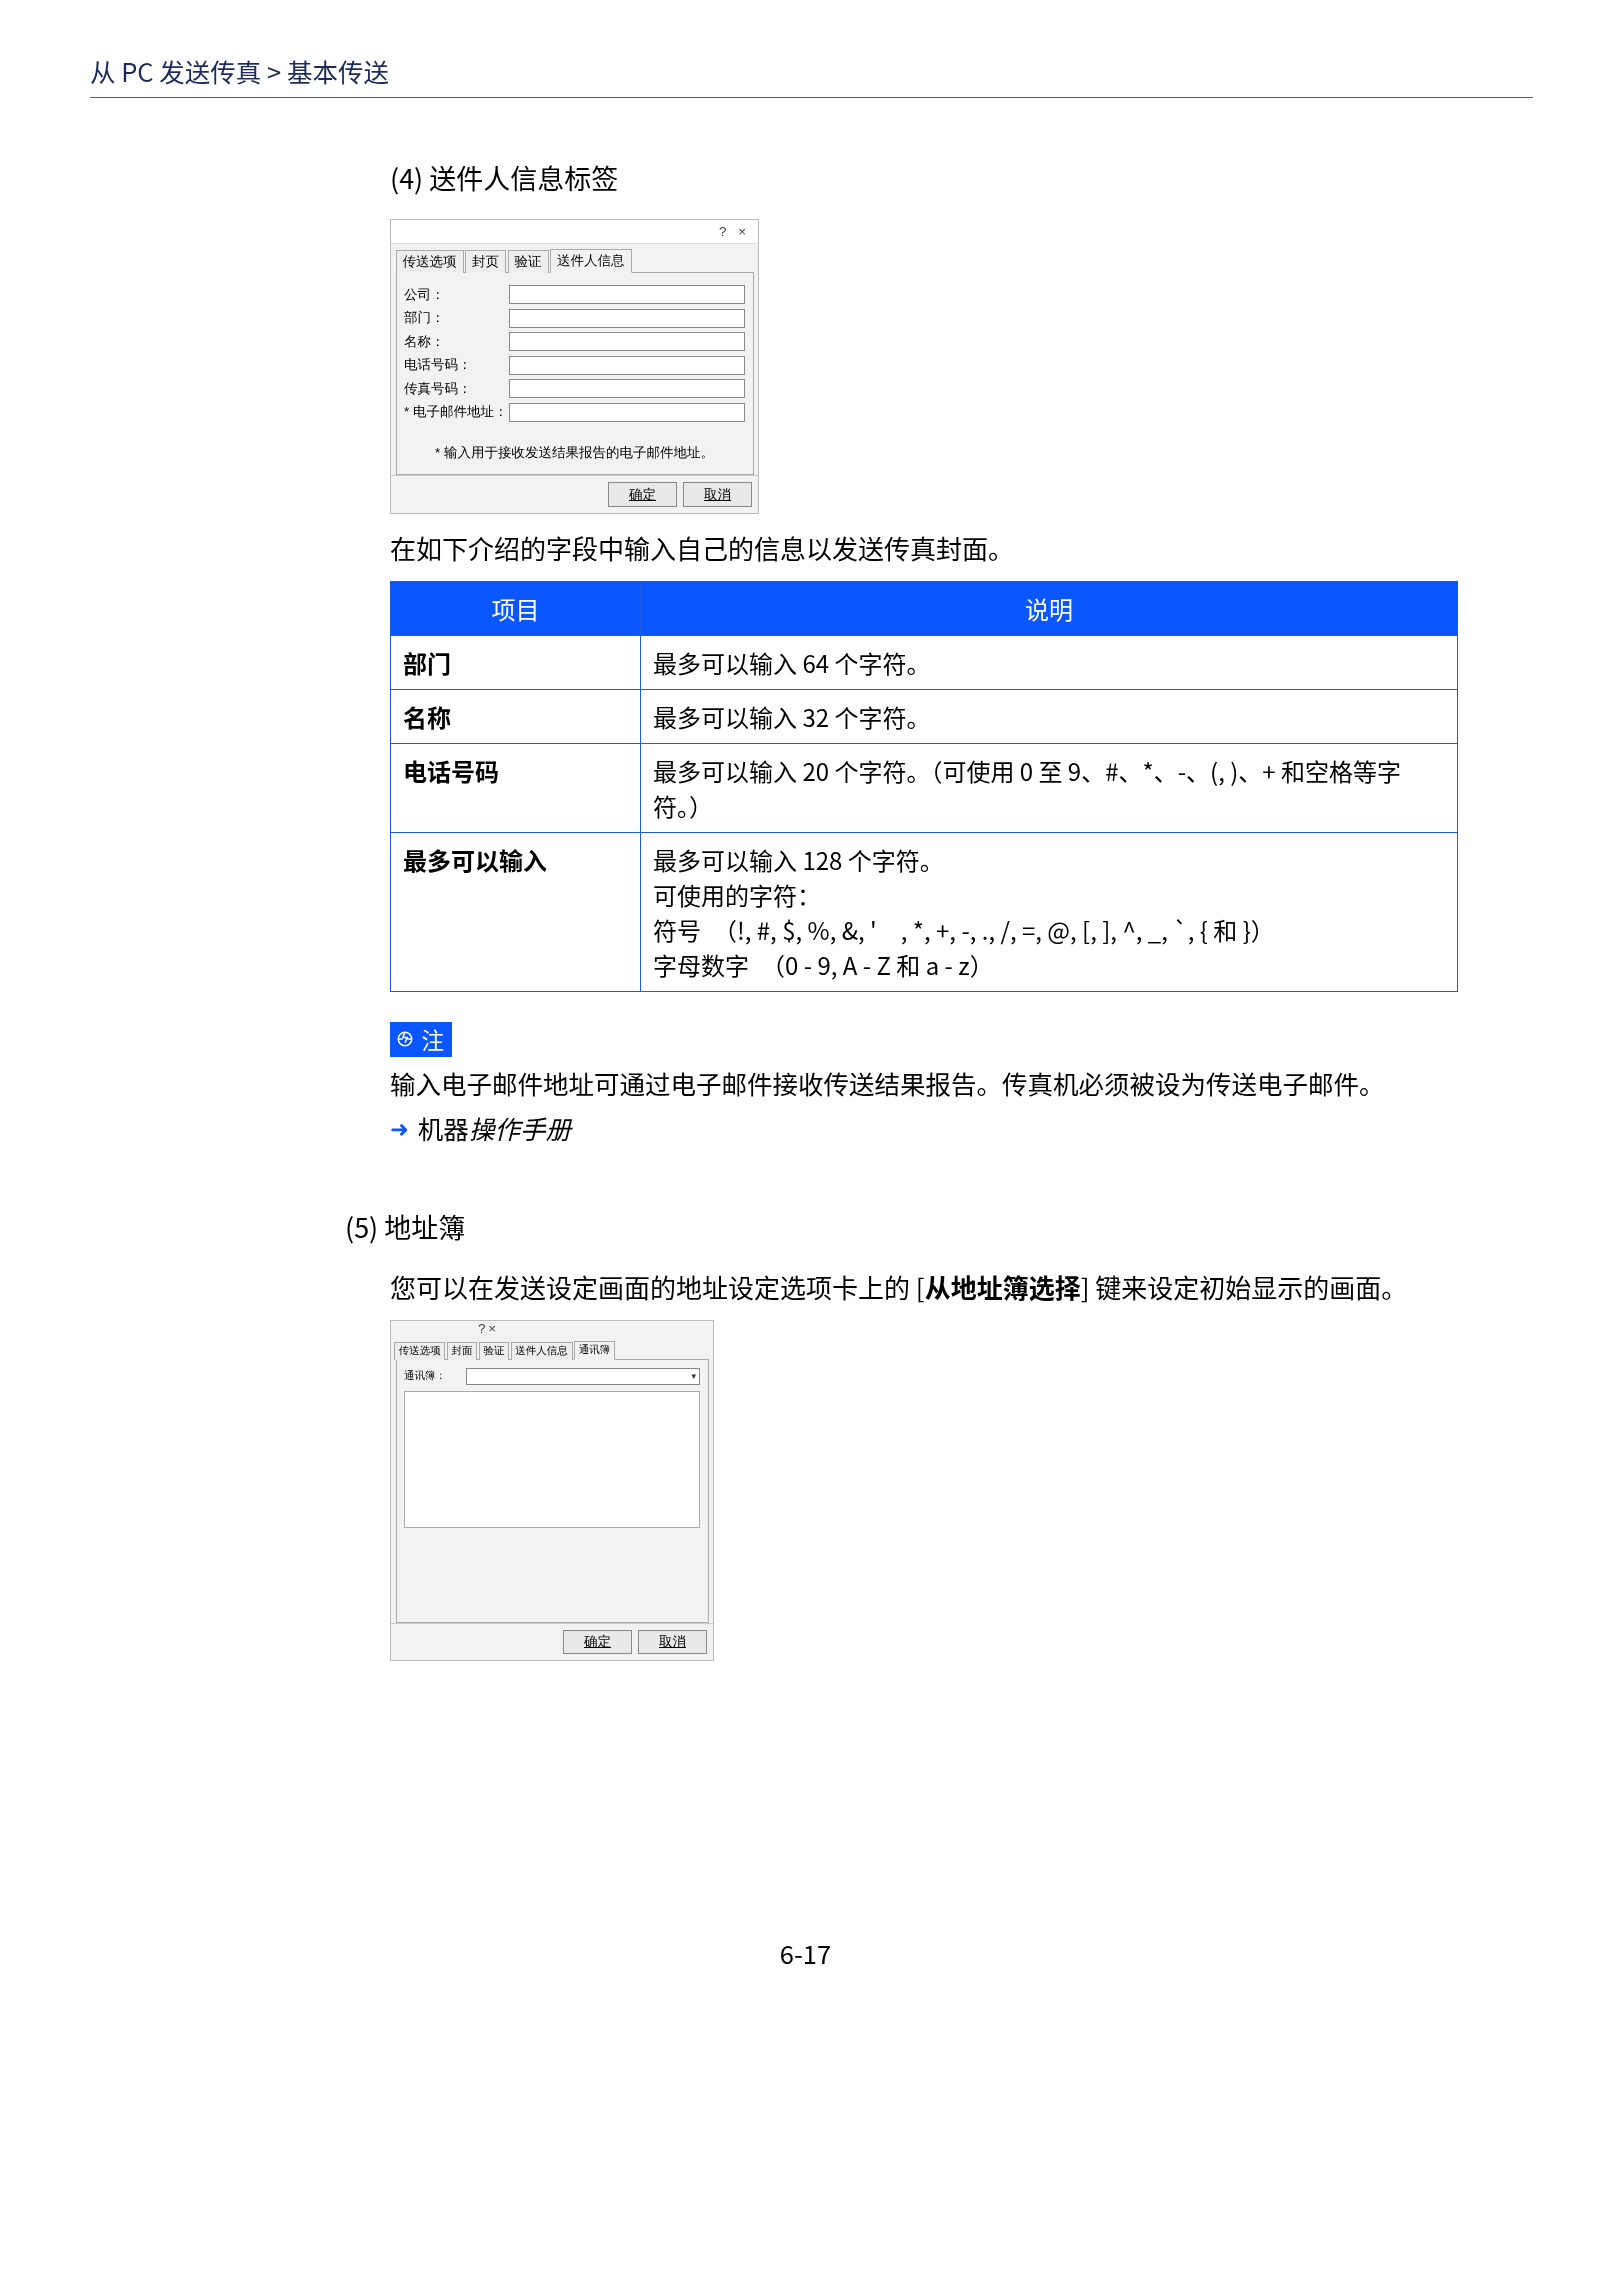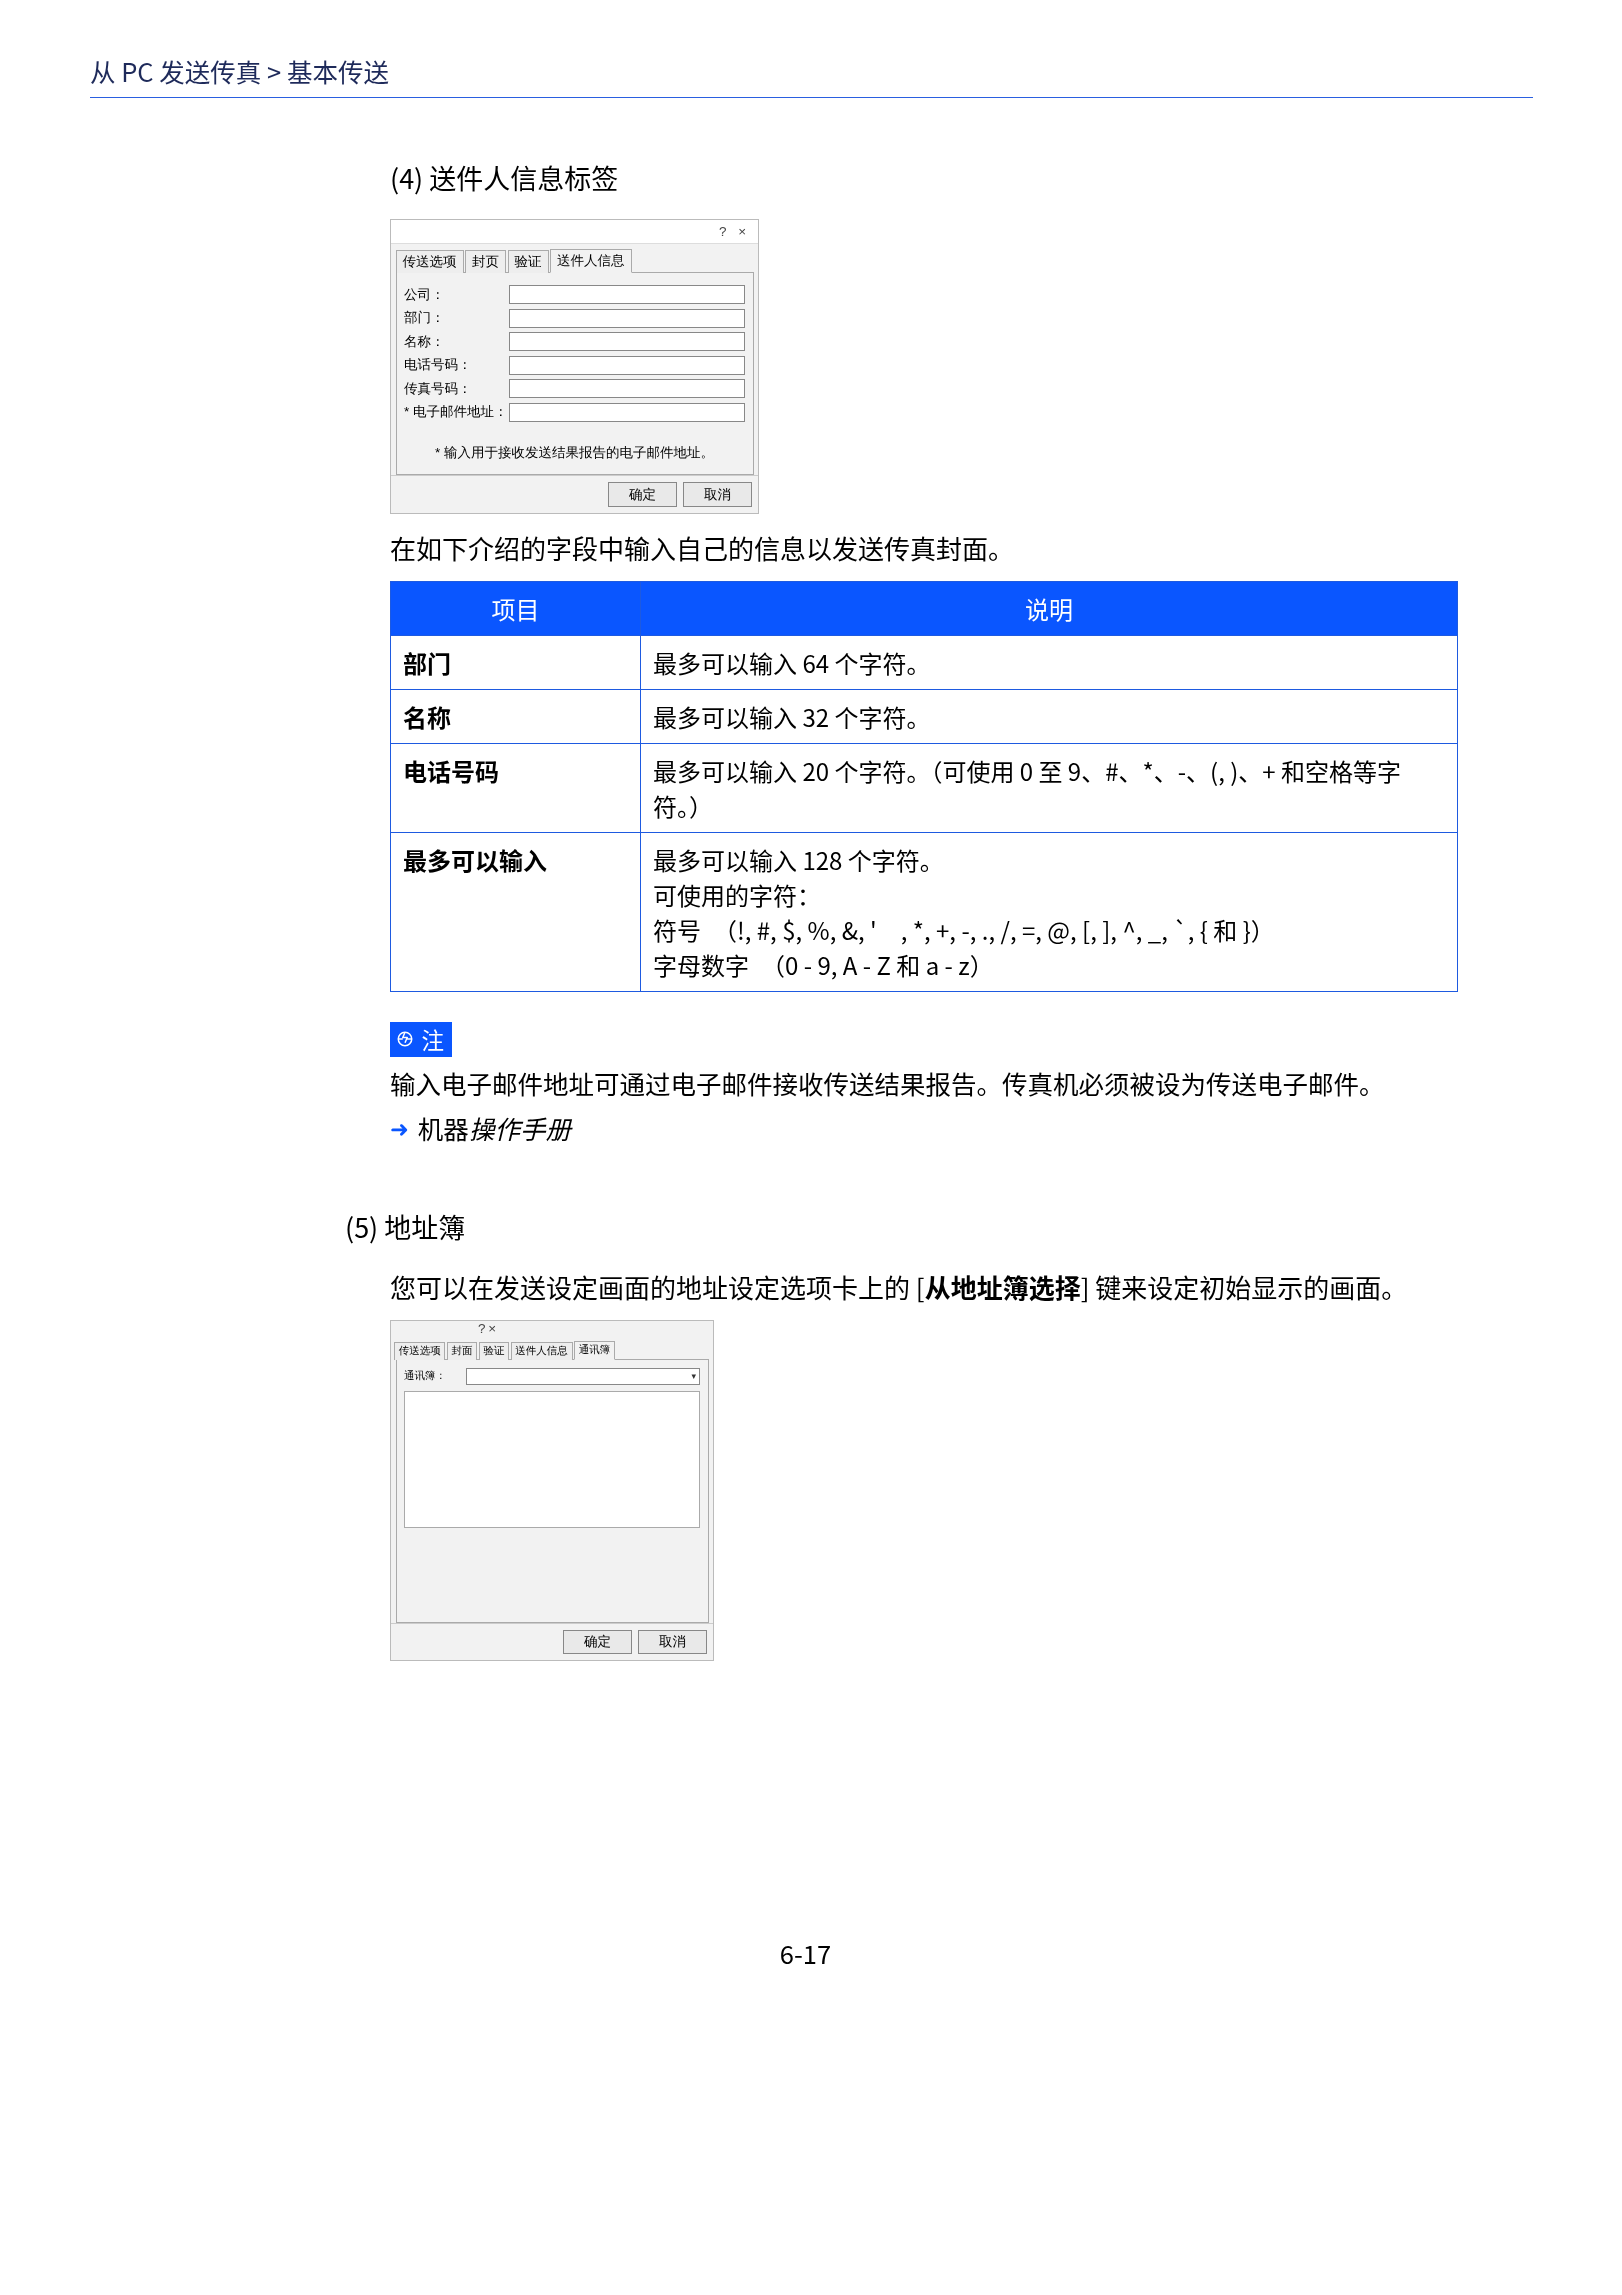--- a/index.html
+++ b/index.html
@@ -110,20 +110,21 @@
     font-size: 13.5px;
     margin-top: 22.5px;
   }
   .dlg-buttons {
     display: flex;
     justify-content: flex-end;
     gap: 6px;
     padding: 6px;
     border-top: 0.7px solid #ccc;
     background: #f2f2f2;
+    text-decoration: underline;
   }
   .btn {
     min-width: 52px;
     padding: 2.2px 7.5px;
     font-size: 13.5px;
     border: 0.7px solid #888;
     background: #e9e9e9;
     text-align: center;
   }
 

